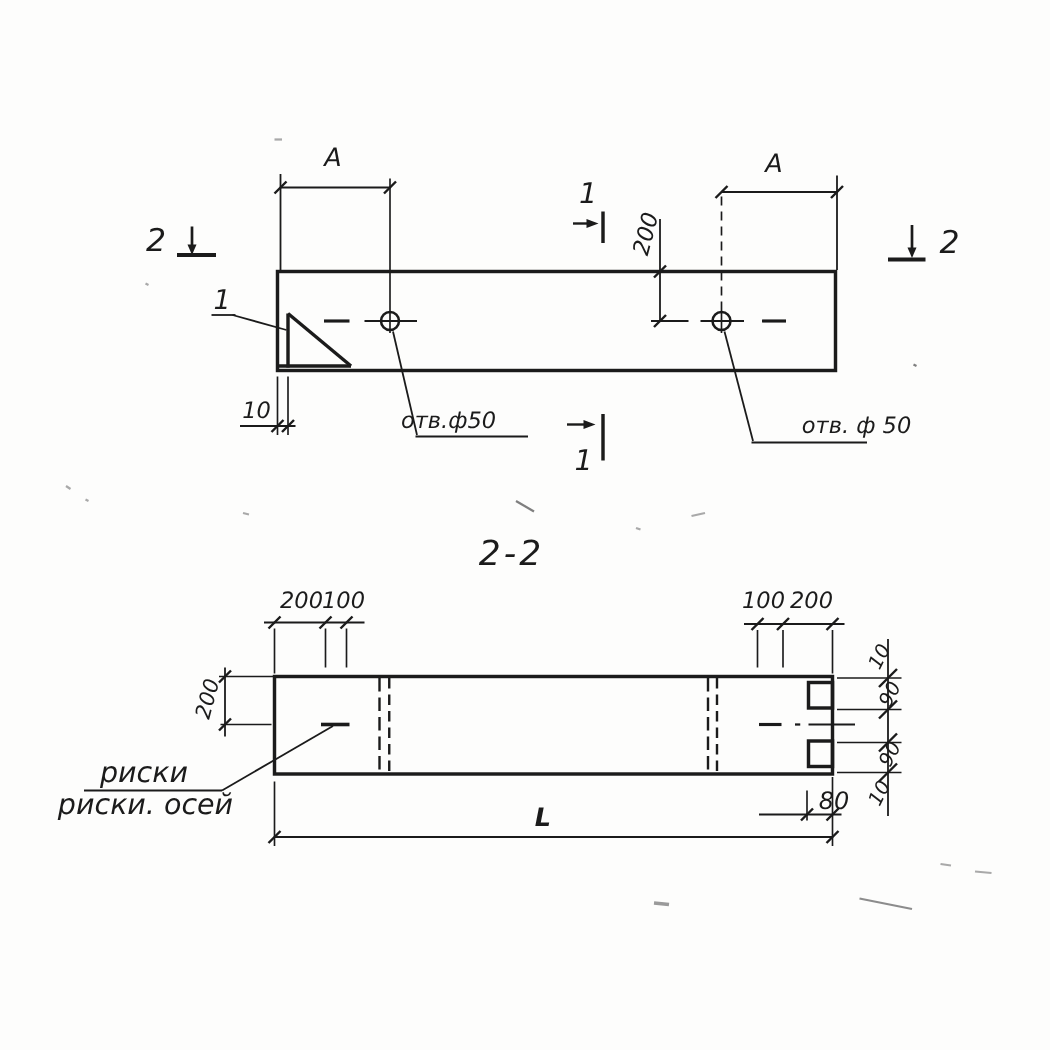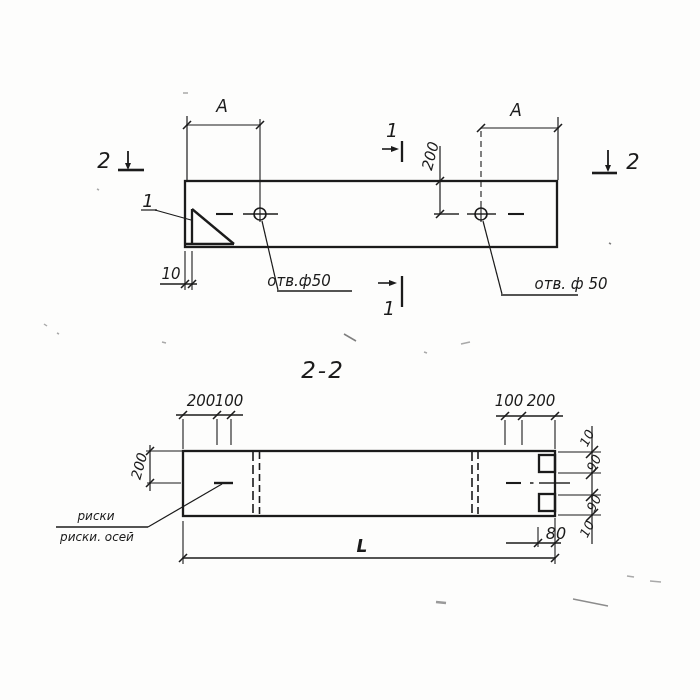--- a/index.html
+++ b/index.html
@@ -12,21 +12,21 @@
     position:absolute;white-space:nowrap;color:#1b1b1b;
     font-family:"DejaVu Sans",sans-serif;font-style:italic;
     transform:translate(-50%,-50%);line-height:1;
   }
   .dim{font-size:15px;}
   .dimsm{font-size:14px;}
   .big{font-size:21px;}
   .title{font-size:23px;letter-spacing:2px;}
   .rot75{transform:translate(-50%,-50%) rotate(-75deg);}
   .rot65{transform:translate(-50%,-50%) rotate(-63deg);font-size:13px;}
-  .note{font-size:12px;}
+  .note{font-size:19px;}
   .len{font-size:17px;font-weight:bold;}
 </style>
 </head>
 <body>
 
 <div id="canvas">
 
   <svg id="linework" width="700" height="700" viewBox="0 0 700 700" stroke="#1b1b1b" fill="none" stroke-linecap="butt">
 
     <g>
@@ -236,21 +236,21 @@
   <span class="lbl big" style="left:389px;top:308px;font-size:19px;">1</span>
 
   <span class="lbl big" style="left:148px;top:201px;font-size:18px;">1</span>
 
   <span class="lbl dim" style="left:171px;top:274px;">10</span>
 
   <span class="lbl dim" style="left:299px;top:281px;">отв.ф50</span>
 
   <span class="lbl dim" style="left:538px;top:284px;margin-left:33px;">отв. ф 50</span>
 
-  <span class="lbl title" style="left:323px;top:370px;">2-2</span>
+  <span class="lbl title" style="left:341px;top:370px;">2-2</span>
 
   <span class="lbl dim" style="left:201px;top:401px;">200</span>
 
   <span class="lbl dim" style="left:229px;top:401px;">100</span>
 
   <span class="lbl dim" style="left:509px;top:401px;">100</span>
 
   <span class="lbl dim" style="left:541px;top:401px;">200</span>
 
   <span class="lbl dimsm rot75" style="left:139px;top:466px;">200</span>

